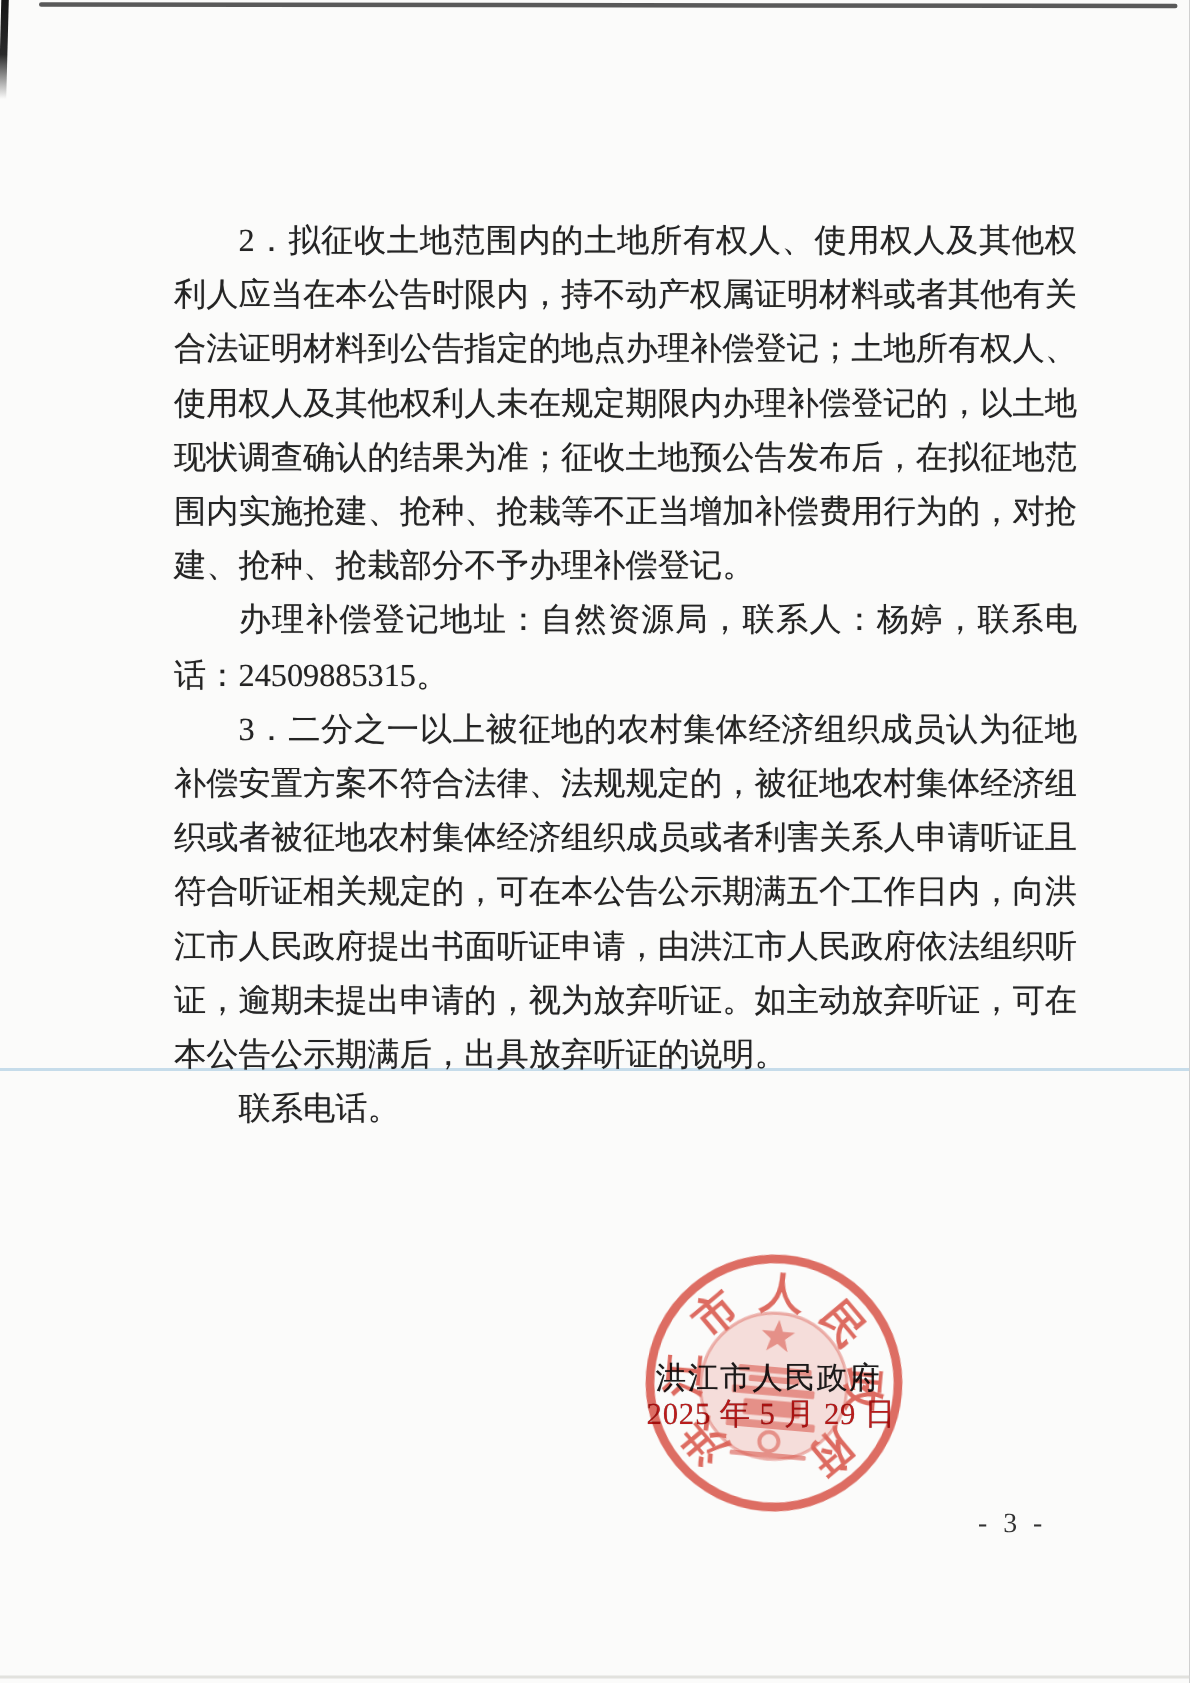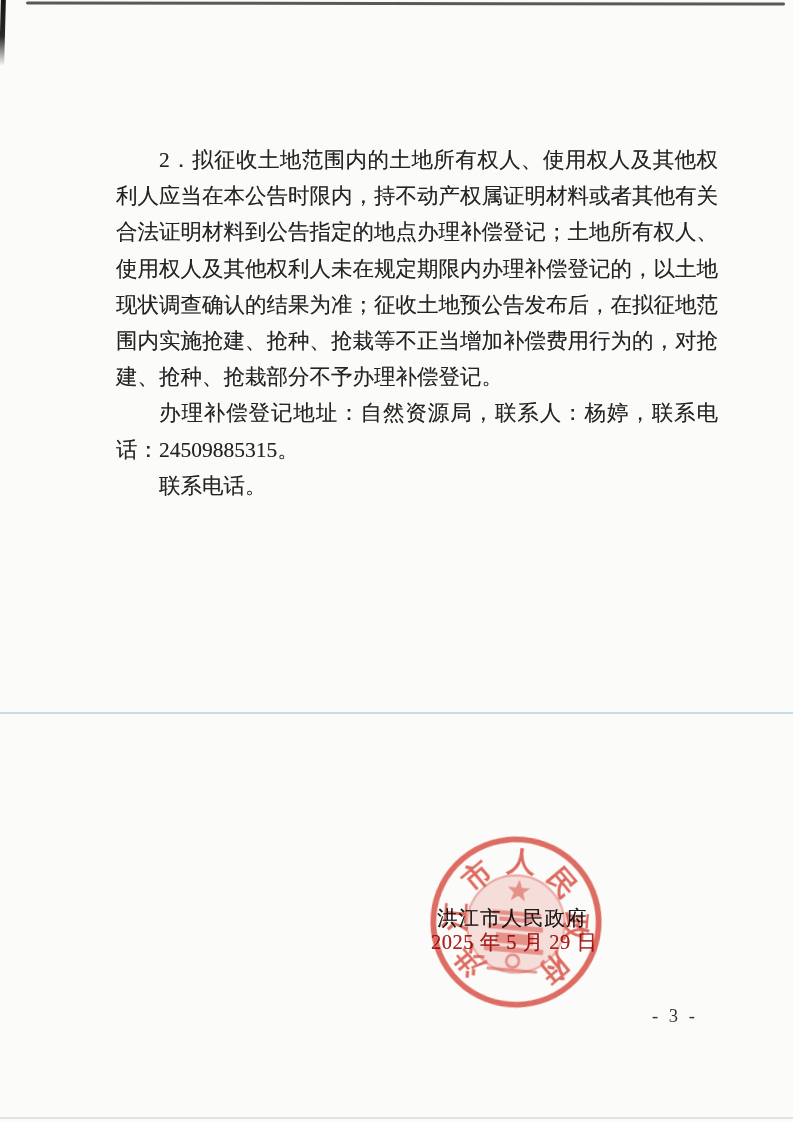--- a/index.html
+++ b/index.html
@@ -115,20 +115,21 @@
 <div class="page">
 
   <div class="artifact-top-line"></div>
   <div class="artifact-corner-sliver"></div>
   <div class="artifact-blue-line"></div>
   <div class="artifact-bottom-line"></div>
 
   <div class="body-text">
     <p>2．拟征收土地范围内的土地所有权人、使用权人及其他权利人应当在本公告时限内，持不动产权属证明材料或者其他有关合法证明材料到公告指定的地点办理补偿登记；土地所有权人、使用权人及其他权利人未在规定期限内办理补偿登记的，以土地现状调查确认的结果为准；征收土地预公告发布后，在拟征地范围内实施抢建、抢种、抢栽等不正当增加补偿费用行为的，对抢建、抢种、抢栽部分不予办理补偿登记。</p>
     <p>办理补偿登记地址：自然资源局，联系人：杨婷，联系电话：24509885315。</p>
+    <p>3．二分之一以上被征地的农村集体经济组织成员认为征地补偿安置方案不符合法律、法规规定的，被征地农村集体经济组织或者被征地农村集体经济组织成员或者利害关系人申请听证且符合听证相关规定的，可在本公告公示期满五个工作日内，向洪江市人民政府提出书面听证申请，由洪江市人民政府依法组织听证，逾期未提出申请的，视为放弃听证。如主动放弃听证，可在本公告公示期满后，出具放弃听证的说明。</p>
     <p>联系电话。</p>
   </div>
 
   <div class="sig-issuer">洪江市人民政府</div>
   <div class="sig-date">2025 年 5 月 29 日</div>
 
   <div class="seal">
     <svg viewBox="0 0 200 200" xmlns="http://www.w3.org/2000/svg">
 
       <circle cx="100" cy="100" r="78" fill="none" stroke="#dc5246" stroke-width="5.5" opacity="0.9"></circle>

